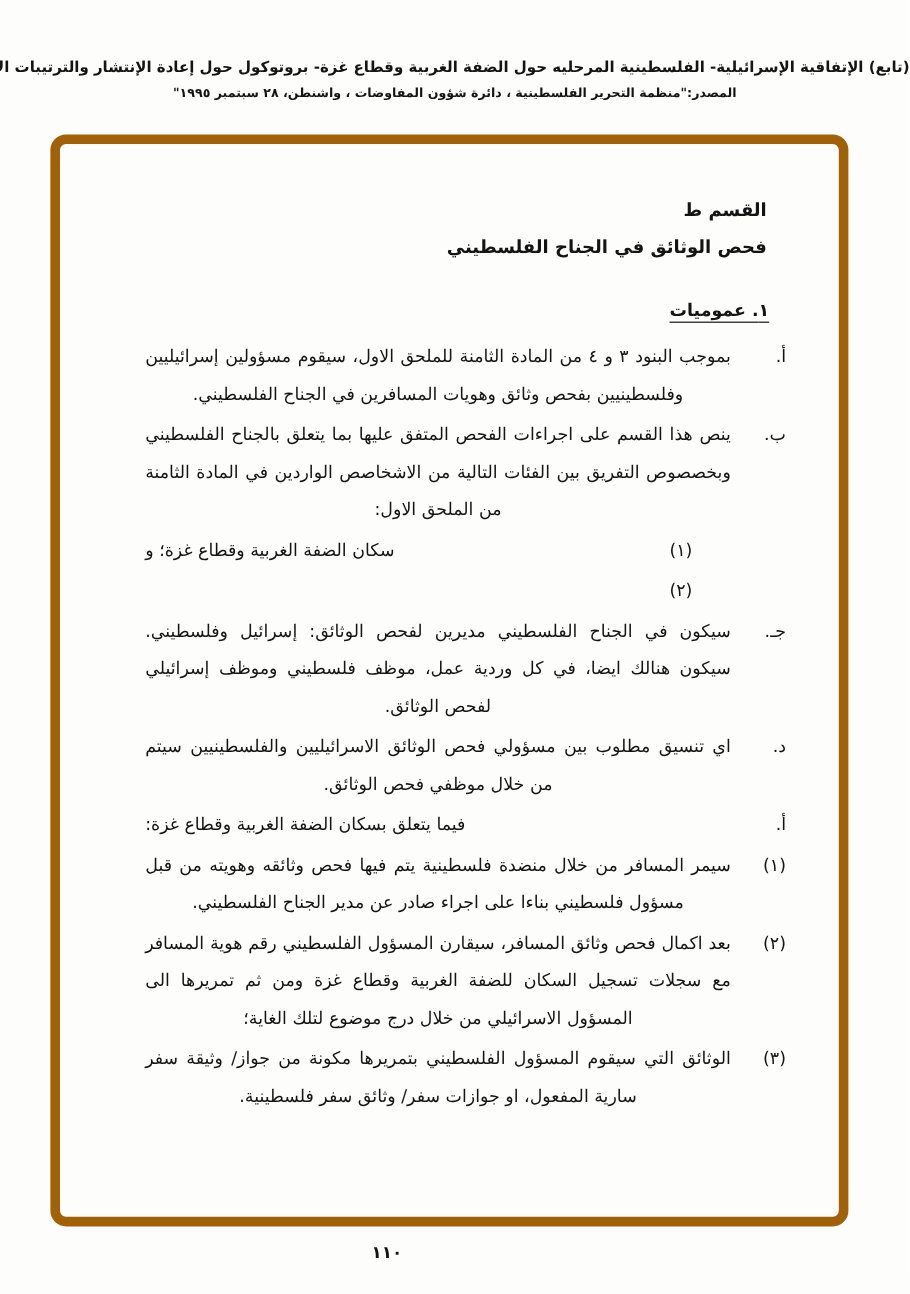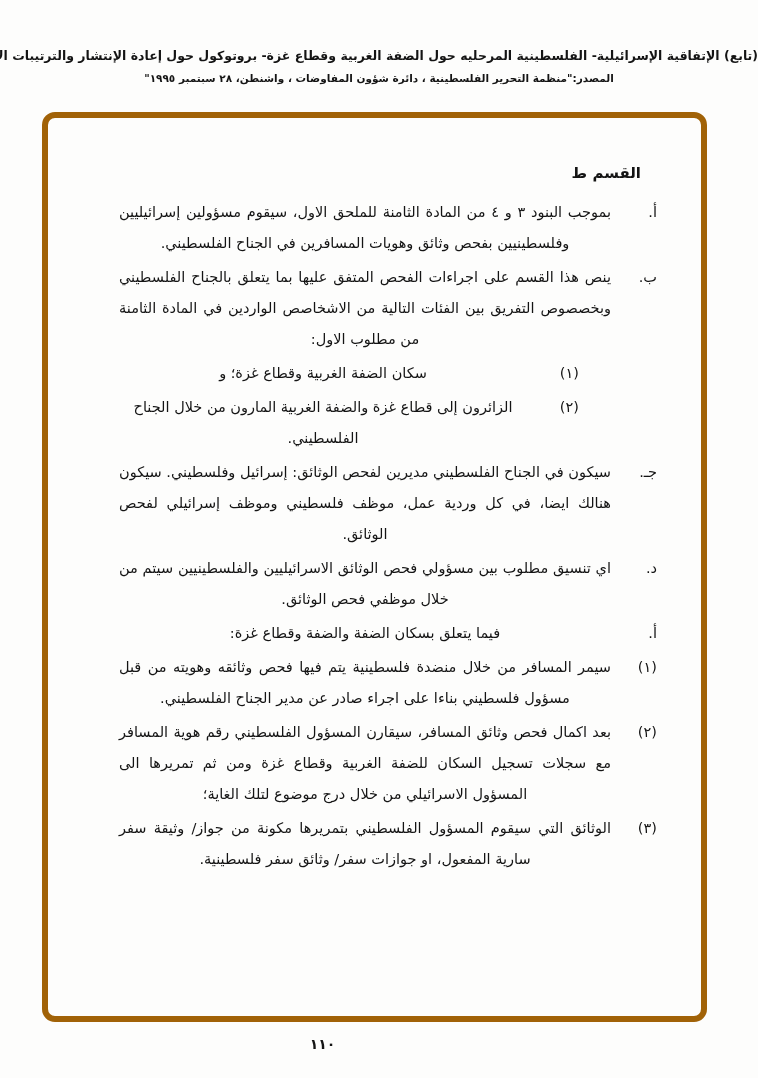--- a/index.html
+++ b/index.html
@@ -33,21 +33,21 @@
     margin-top: 9px;
     white-space: nowrap;
   }
   
   .frame {
     position: absolute;
     left: 42px;
     top: 112px;
     width: 665px;
     height: 910px;
-    border: 6px solid #a16207;
+    border: 8px solid #a16207;
     border-radius: 13px;
   }
   .content {
     direction: rtl;
     padding: 40px 44px 0 48px;
     font-size: 14.5px;
     line-height: 31px;
   }
   .doc-title {
     font-weight: bold;
@@ -71,21 +71,21 @@
     flex: 0 0 46px;
     text-align: right;
   }
   .indent1 { margin-right: 78px; }
   .indent1 .marker { flex: 0 0 52px; }
   .txt { flex: 1; margin-left: 23px; }
   .txt.multi {
     text-align: justify;
     text-align-last: center;
   }
-  .txt.single { text-align: center; }
+  .txt.single { text-align: left; }
   .plain { text-align: right; }
   
   .page-number {
     position: absolute;
     top: 1036px;
     left: 0;
     width: 645px;
     text-align: center;
     font-size: 14px;
     font-weight: bold;
@@ -100,57 +100,58 @@
 
   <div class="header">
     <div class="header-line1">(تابع) الإتفاقية الإسرائيلية- الفلسطينية المرحليه حول الضفة الغربية وقطاع غزة- بروتوكول حول إعادة الإنتشار والترتيبات الامنية</div>
     <div class="header-line2">المصدر:"منظمة التحرير الفلسطينية ، دائرة شؤون المفاوضات ، واشنطن، ٢٨ سبتمبر ١٩٩٥"</div>
   </div>
 
   <div class="frame">
     <div class="content">
 
       <div class="doc-title">القسم ط</div>
+      <div class="doc-title">فحص الوثائق في الجناح الفلسطيني</div>
 
+      <div class="sec-heading gap-lg">١. عموميات</div>
 
       <div class="item gap-md">
         <span class="marker">أ.</span>
         <div class="txt multi">بموجب البنود ٣ و ٤ من المادة الثامنة للملحق الاول، سيقوم مسؤولين إسرائيليين وفلسطينيين بفحص وثائق وهويات المسافرين في الجناح الفلسطيني.</div>
       </div>
 
       <div class="item gap-sm">
         <span class="marker">ب.</span>
-        <div class="txt multi">ينص هذا القسم على اجراءات الفحص المتفق عليها بما يتعلق بالجناح الفلسطيني وبخصصوص التفريق بين الفئات التالية من الاشخاصص الواردين في المادة الثامنة من مطلوب الاول:</div>
+        <div class="txt multi">ينص هذا القسم على اجراءات الفحص المتفق عليها بما يتعلق بالجناح الفلسطيني وبخصصوص التفريق بين الفئات التالية من الاشخاصص الواردين في المادة الثامنة من الملحق الاول:</div>
       </div>
 
       <div class="item indent1 gap-sm">
         <span class="marker">(١)</span>
         <div class="txt single">سكان الضفة الغربية وقطاع غزة؛ و</div>
       </div>
 
       <div class="item indent1 gap-sm">
         <span class="marker">(٢)</span>
-        <div class="txt single">الزائرون إلى قطاع غزة والضفة الغربية المارون من خلال الجناح الفلسطيني.</div>
       </div>
 
       <div class="item gap-sm">
         <span class="marker">جـ.</span>
         <div class="txt multi">سيكون في الجناح الفلسطيني مديرين لفحص الوثائق: إسرائيل وفلسطيني. سيكون هنالك ايضا، في كل وردية عمل، موظف فلسطيني وموظف إسرائيلي لفحص الوثائق.</div>
       </div>
 
       <div class="item gap-sm">
         <span class="marker">د.</span>
         <div class="txt multi">اي تنسيق مطلوب بين مسؤولي فحص الوثائق الاسرائيليين والفلسطينيين سيتم من خلال موظفي فحص الوثائق.</div>
       </div>
 
 
 
       <div class="item gap-sm">
         <span class="marker">أ.</span>
-        <div class="txt single">فيما يتعلق بسكان الضفة والضفة وقطاع غزة:</div>
+        <div class="txt single">فيما يتعلق بسكان الضفة الغربية وقطاع غزة:</div>
       </div>
 
       <div class="item gap-sm">
         <span class="marker">(١)</span>
         <div class="txt multi">سيمر المسافر من خلال منضدة فلسطينية يتم فيها فحص وثائقه وهويته من قبل مسؤول فلسطيني بناءا على اجراء صادر عن مدير الجناح الفلسطيني.</div>
       </div>
 
       <div class="item gap-sm">
         <span class="marker">(٢)</span>
         <div class="txt multi">بعد اكمال فحص وثائق المسافر، سيقارن المسؤول الفلسطيني رقم هوية المسافر مع سجلات تسجيل السكان للضفة الغربية وقطاع غزة ومن ثم تمريرها الى المسؤول الاسرائيلي من خلال درج موضوع لتلك الغاية؛</div>

